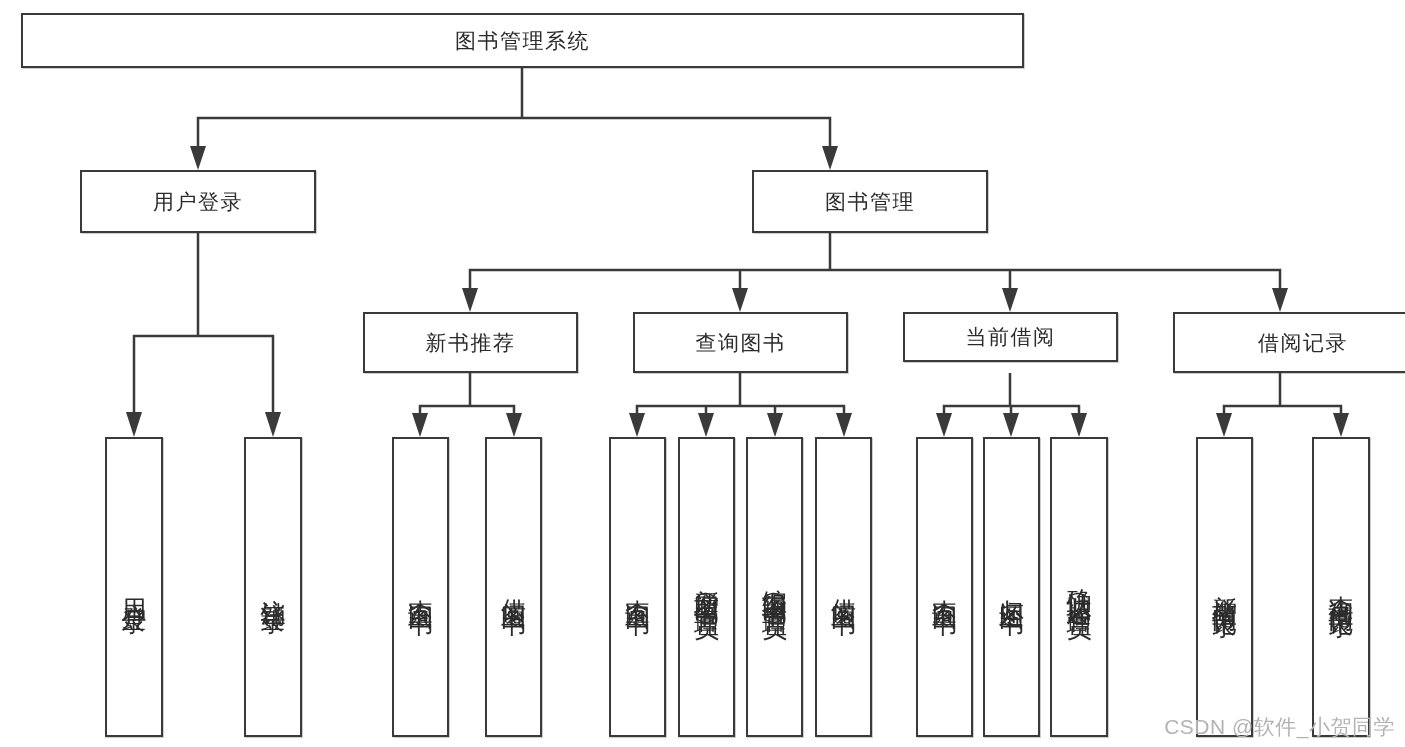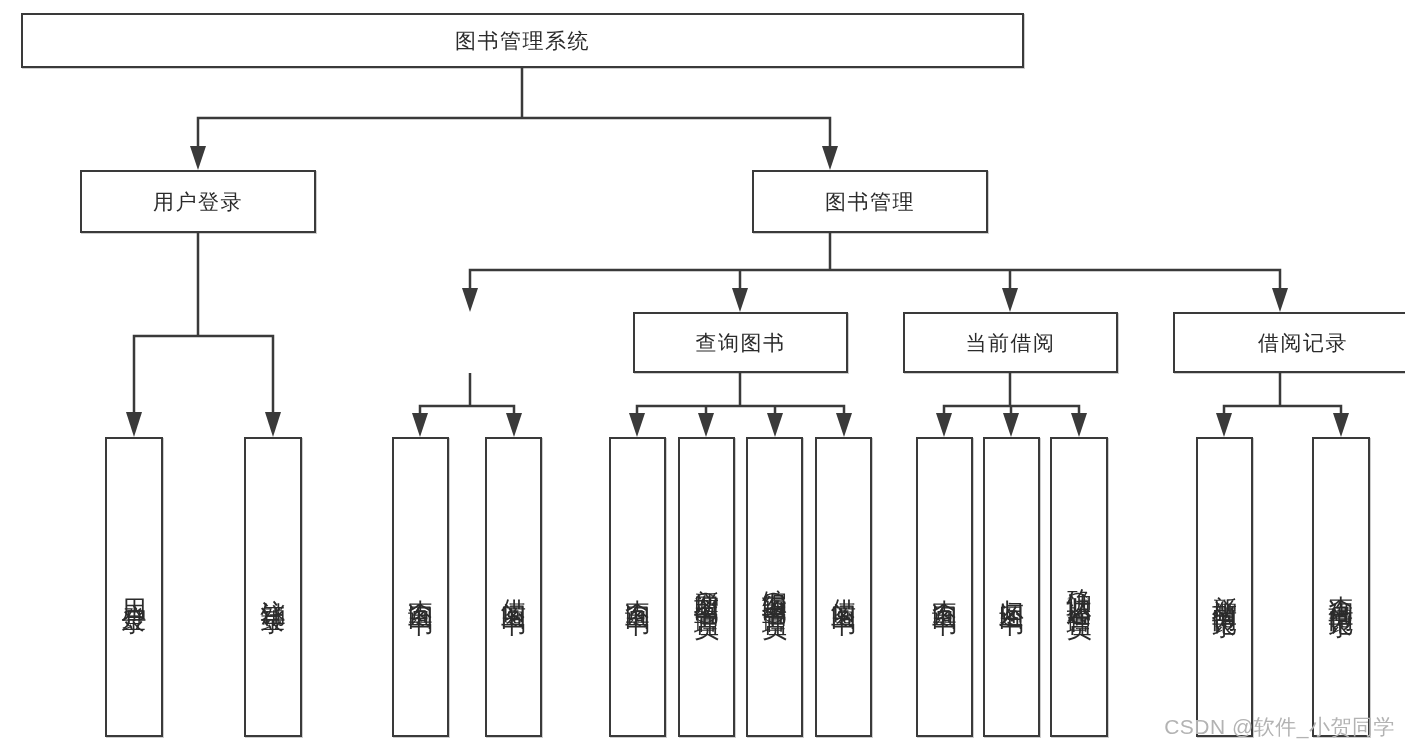--- a/index.html
+++ b/index.html
@@ -108,22 +108,23 @@
       <polygon points="1216,413 1232,413 1224,437"></polygon>
       <polygon points="1333,413 1349,413 1341,437"></polygon>
     </g>
   </svg>
 
   <div class="node h-node" style="left:21px;top:13px;width:1003px;height:55px">图书管理系统</div>
 
   <div class="node h-node" style="left:80px;top:170px;width:236px;height:63px">用户登录</div>
   <div class="node h-node" style="left:752px;top:170px;width:236px;height:63px">图书管理</div>
 
+  <div class="node h-node" style="left:363px;top:312px;width:215px;height:61px">新书推荐</div>
   <div class="node h-node" style="left:633px;top:312px;width:215px;height:61px">查询图书</div>
-  <div class="node h-node" style="left:903px;top:312px;width:215px;height:61px">当前借阅</div>
+  <div class="node h-node" style="left:903px;top:312px;width:215px;height:50px">当前借阅</div>
   <div class="node h-node" style="left:1173px;top:312px;width:260px;height:61px">借阅记录</div>
 
   <div class="node v-node" style="left:105px;top:437px;width:58px;height:300px">用户登录</div>
   <div class="node v-node" style="left:244px;top:437px;width:58px;height:300px">注销登录</div>
 
   <div class="node v-node" style="left:392px;top:437px;width:57px;height:300px">查询图书</div>
   <div class="node v-node" style="left:485px;top:437px;width:57px;height:300px">借阅图书</div>
 
   <div class="node v-node" style="left:609px;top:437px;width:57px;height:300px">查询图书</div>
   <div class="node v-node" style="left:678px;top:437px;width:57px;height:300px">新增图书（管理员）</div>

